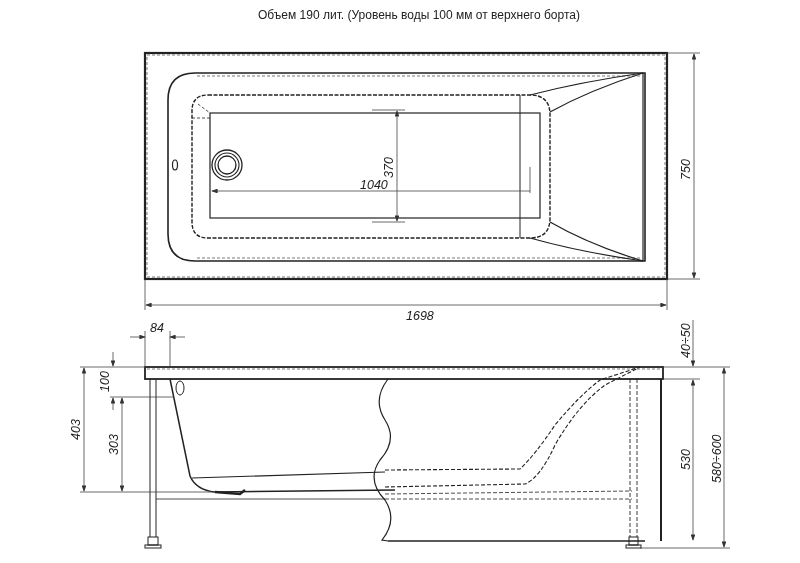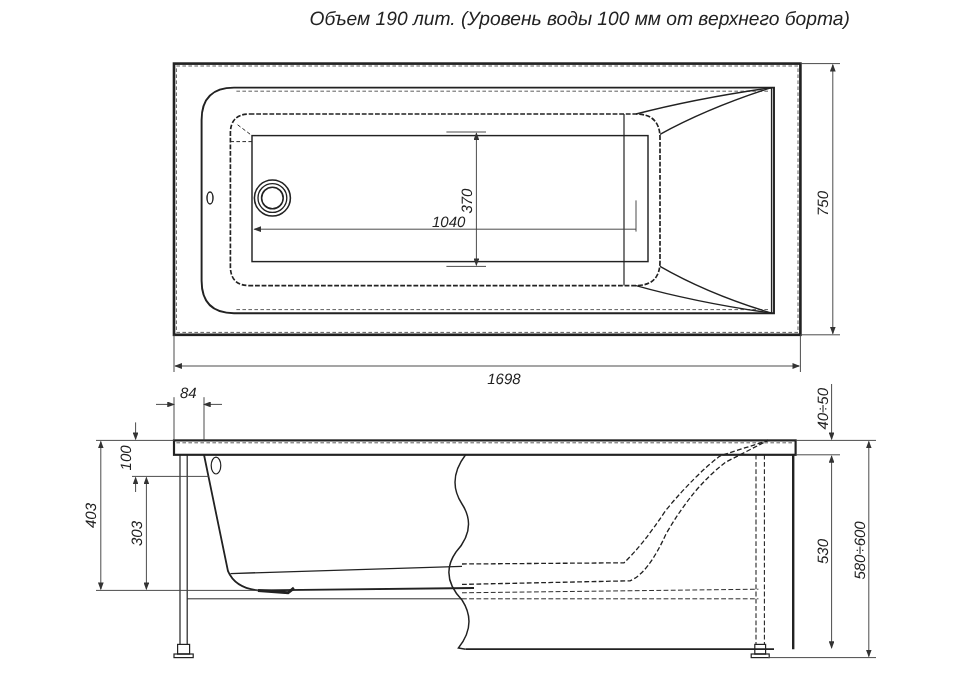--- a/index.html
+++ b/index.html
@@ -1,17 +1,17 @@
 <!DOCTYPE html>
 <html><head>
 <meta charset="utf-8">
 <style>
   html, body { margin: 0; padding: 0; background: #ffffff; }
   body { width: 800px; height: 563px; overflow: hidden; position: relative; font-family: "Liberation Sans", sans-serif; }
-  .title { position: absolute; left: 258px; top: 8px; font-size: 16px; font-style: italic; color: #222; white-space: nowrap; }
+  .title { position: absolute; left: 258px; top: 8px; font-size: 12px; color: #222; white-space: nowrap; }
   svg { position: absolute; left: 0; top: 0; }
   .dim { font-family: "Liberation Sans", sans-serif; font-style: italic; font-size: 12.5px; fill: #222; }
 </style>
 </head>
 <body>
 
 <div class="title">Объем 190 лит. (Уровень воды 100 мм от верхнего борта)</div>
 
 <svg width="800" height="563" viewBox="0 0 800 563" xmlns="http://www.w3.org/2000/svg">
   <defs>

